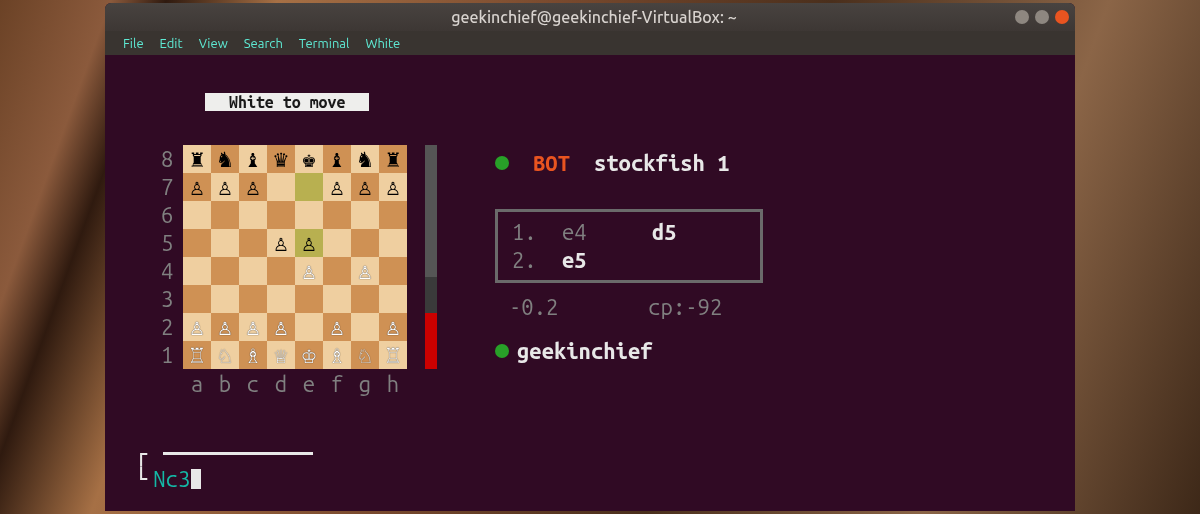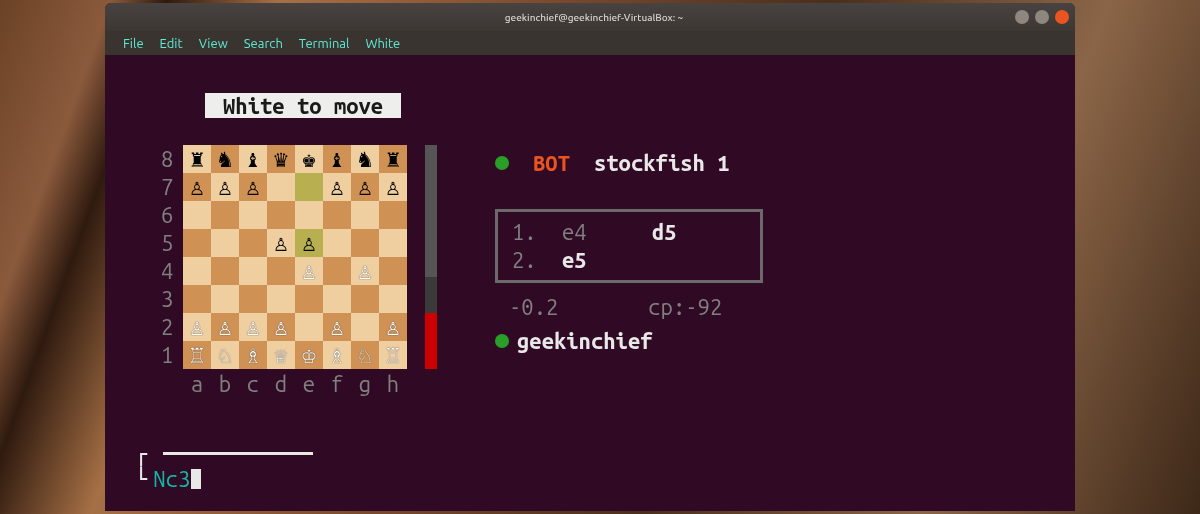--- a/index.html
+++ b/index.html
@@ -34,21 +34,21 @@
     background: linear-gradient(#484340, #3d3734);
     display: flex;
     align-items: center;
     position: relative;
   }
   .titlebar-title {
     position: absolute;
     left: 0; right: 8px;
     text-align: center;
     color: #d8d3cf;
-    font-size: 10px;
+    font-size: 16px;
     font-family: Ubuntu, sans-serif;
     font-weight: 500;
     padding-left: 16px;
   }
   .window-buttons {
     position: absolute;
     right: 6px;
     display: flex;
     gap: 6px;
   }
@@ -83,22 +83,22 @@
     position: relative;
     font-size: 18px;
   }
   .status-bar {
     position: absolute;
     top: 38px;
     left: 100px;
     background: #eeeeec;
     color: #1a1a1a;
     font-weight: bold;
-    font-size: 22px;
-    padding: 0 18px;
+    font-size: 16px;
+    padding: 0 24px;
     font-family: 'Ubuntu Mono', monospace;
   }
   .chessboard-container {
     position: absolute;
     top: 90px;
     left: 78px;
   }
   .rank-labels {
     position: absolute;
     left: -22px;
@@ -160,21 +160,21 @@
     margin-top: 32px;
     border: 3px solid #6a6a6a;
     padding: 6px 14px;
     width: 268px;
   }
   .move-row { display: flex; gap: 0; }
   .move-num { color: #808080; width: 50px; }
   .move-w   { color: #808080; width: 90px; }
   .move-b   { color: #e8e8e8; font-weight: bold; width: 70px; }
   .eval-row { margin-top: 10px; display: flex; gap: 90px; color: #808080; padding-left: 14px; }
-  .player-bottom { margin-top: 6px; display: flex; align-items: center; gap: 8px; }
+  .player-bottom { margin-top: 16px; display: flex; align-items: center; gap: 8px; }
   .input-box {
     position: absolute;
     bottom: 20px;
     left: 30px;
     font-family: 'Ubuntu Mono', monospace;
     font-size: 22px;
   }
   .input-label-row {
     display: flex; align-items: center;
   }

